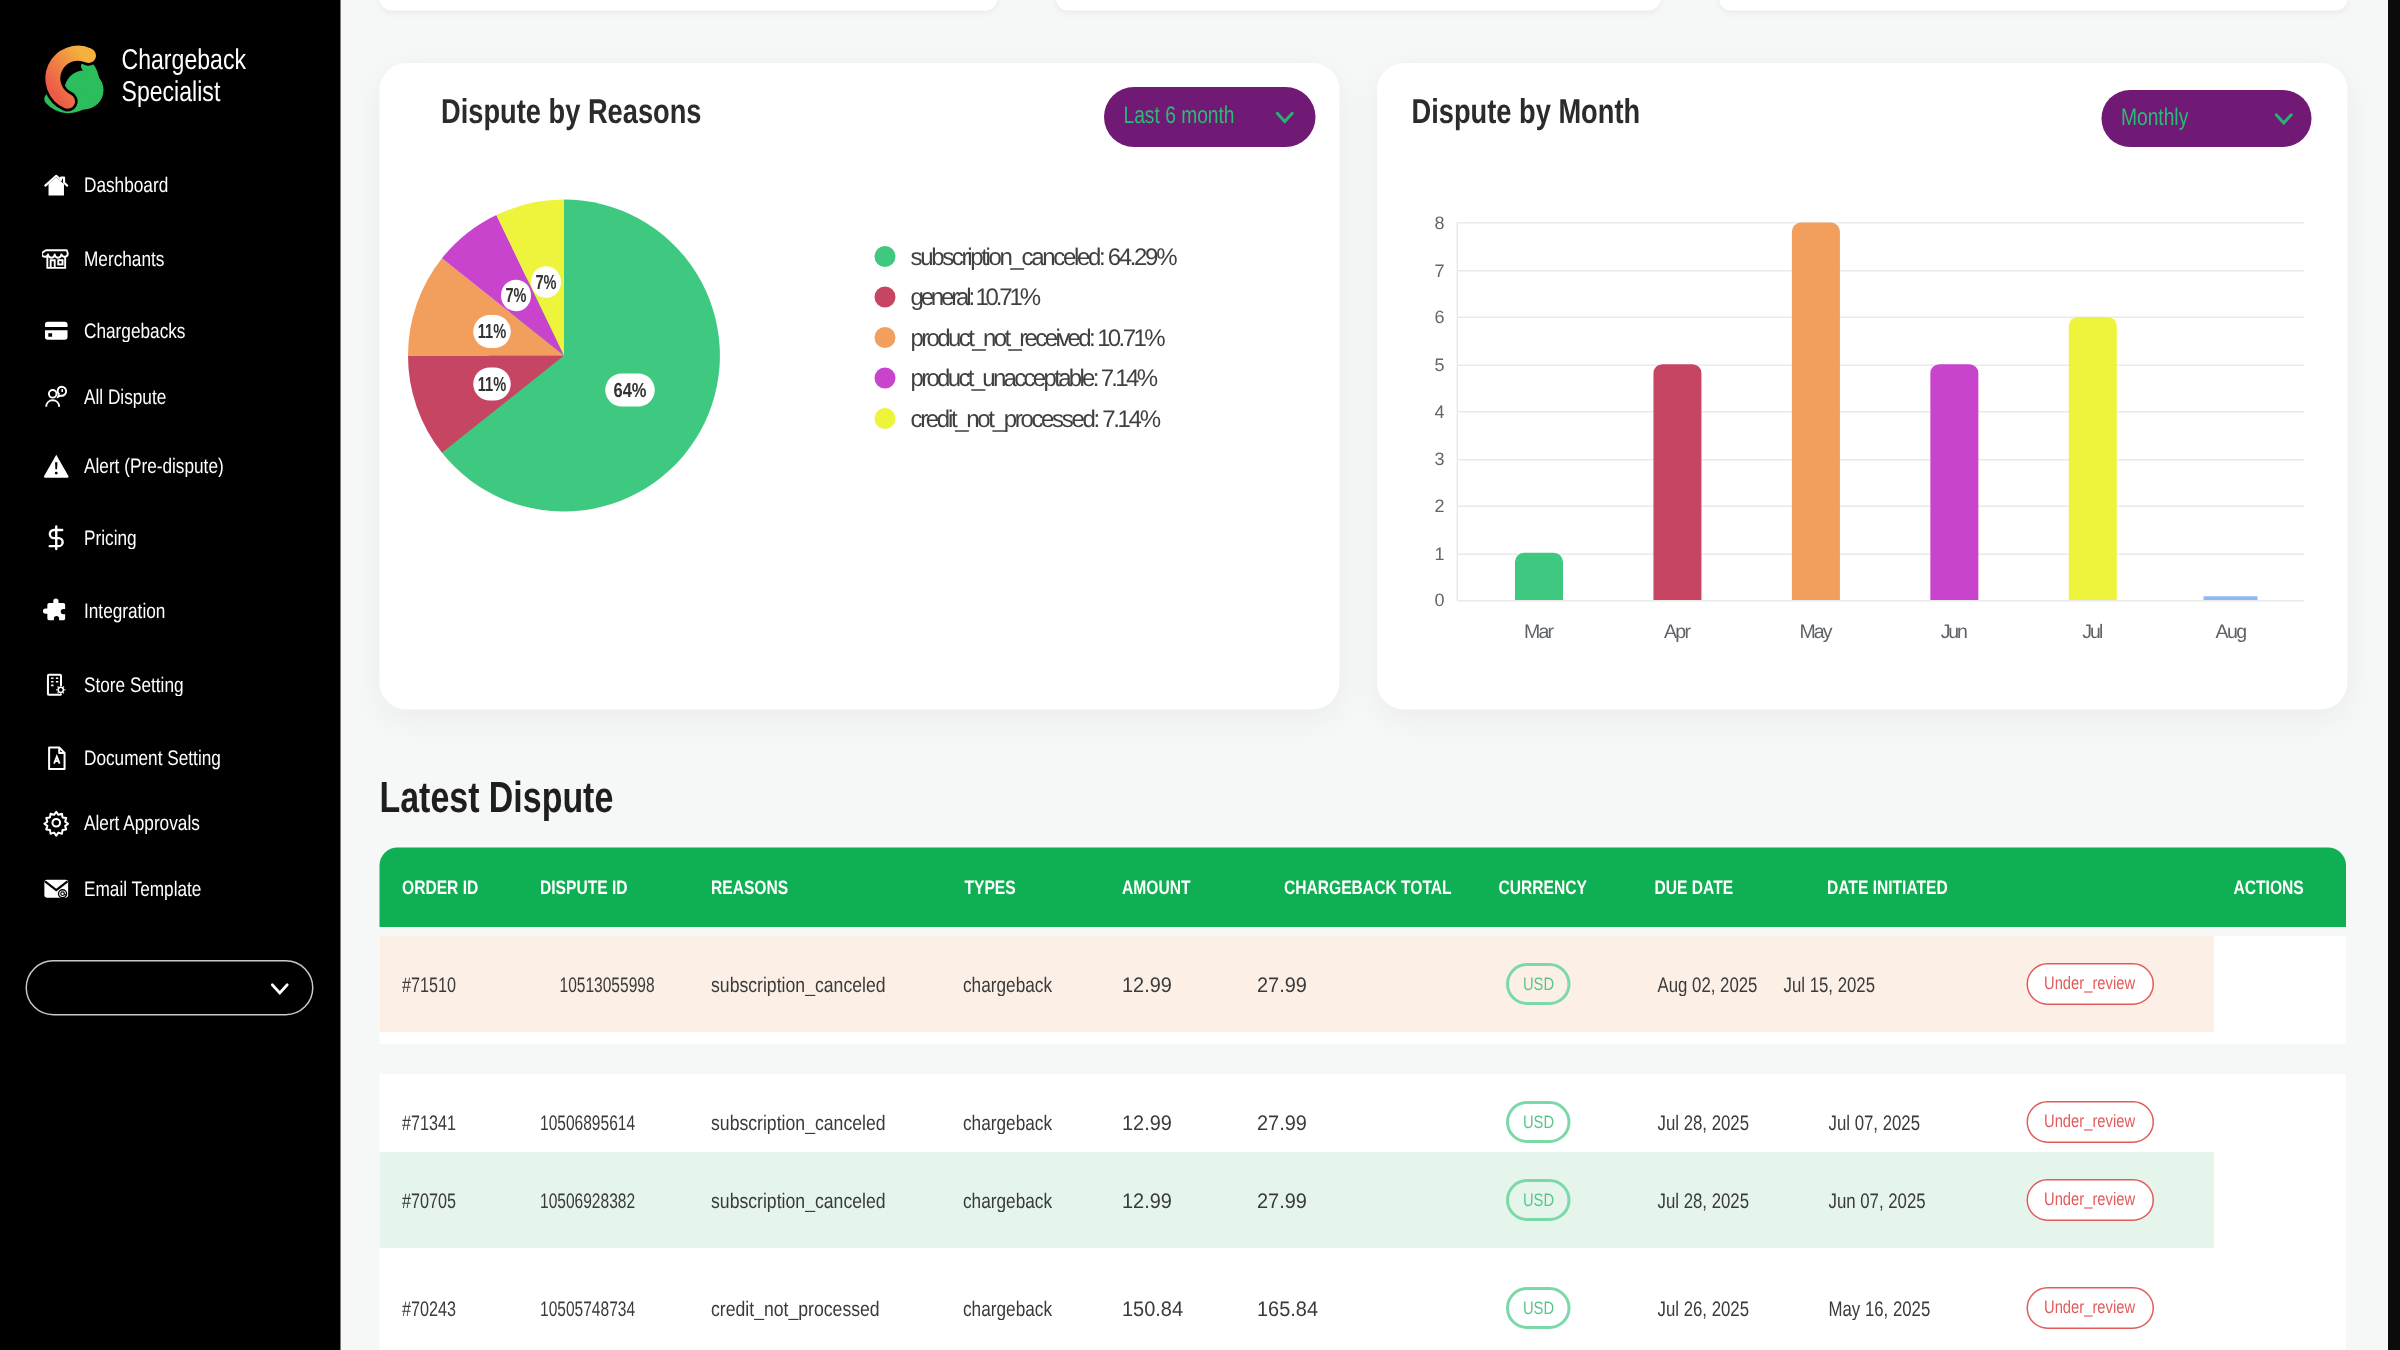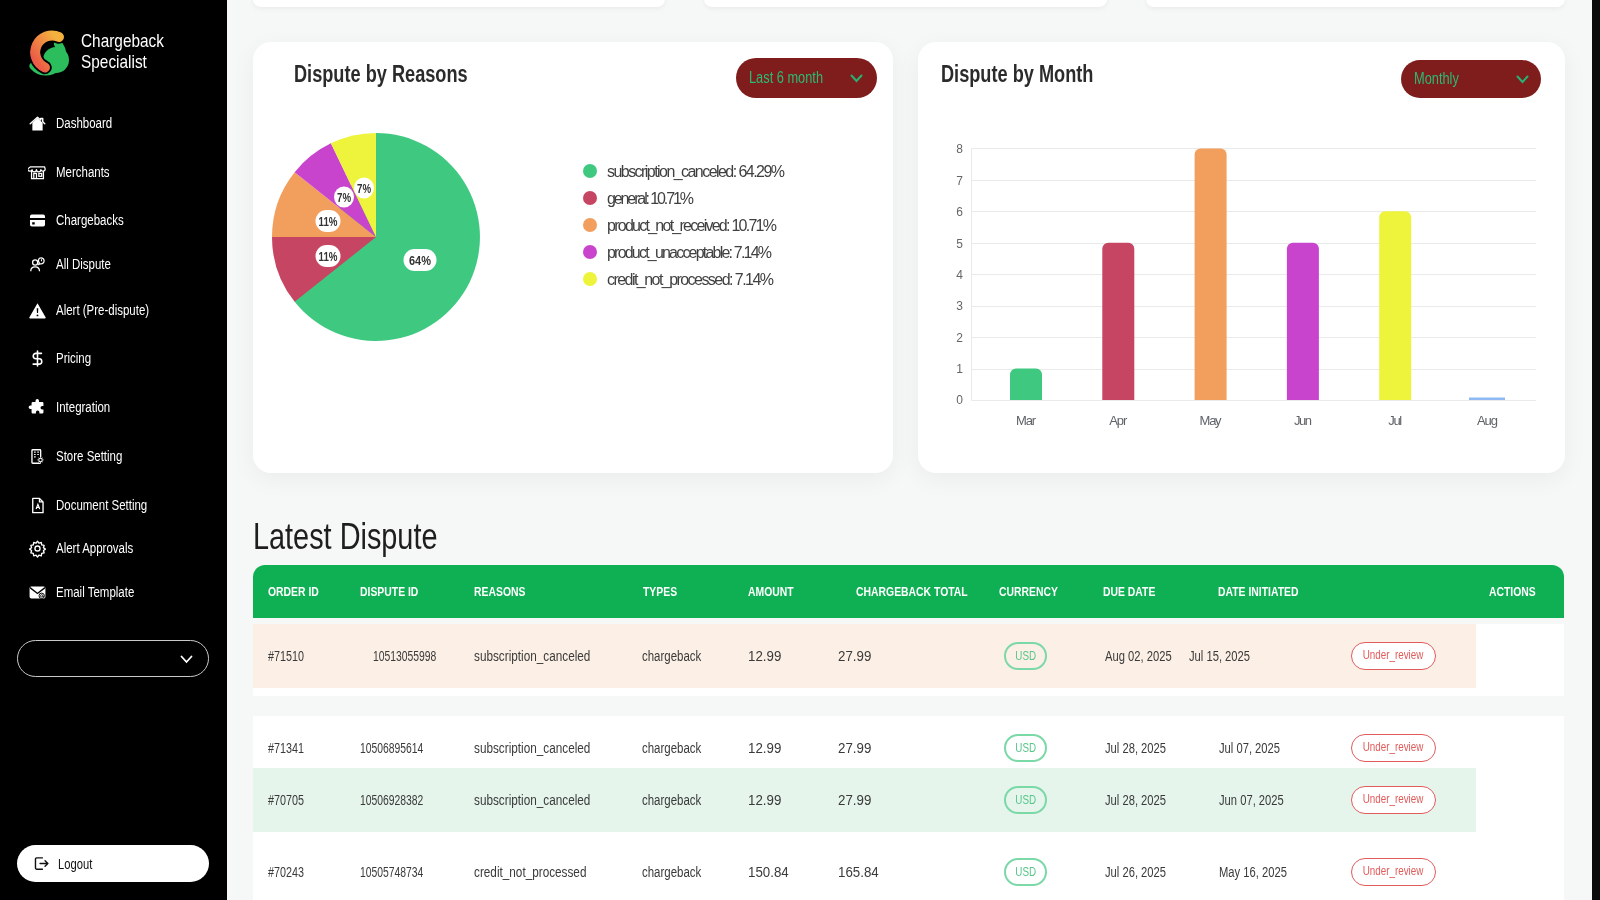--- a/index.html
+++ b/index.html
@@ -1,21 +1,21 @@
 <!DOCTYPE html>
 <html><head>
 <meta charset="utf-8">
 <style>
 *{margin:0;padding:0;box-sizing:border-box}
 html,body{width:1600px;height:900px;overflow:hidden;background:#f6f7f7;font-family:"Liberation Sans",sans-serif}
 .abs{position:absolute}
 .card{position:absolute;background:#fff;border-radius:18px;box-shadow:0 6px 24px rgba(0,0,0,.05)}
 .ctitle{position:absolute;font-size:23px;font-weight:700;color:#2b2b2b;white-space:nowrap}
 .ctitle span{display:inline-block;transform:scaleX(.79);transform-origin:0 0}
-.pill{position:absolute;background:#7f1d1d;border-radius:20px;color:#2abb74;font-size:16px;display:flex;align-items:center;white-space:nowrap}
+.pill{position:absolute;background:#701a75;border-radius:20px;color:#2abb74;font-size:16px;display:flex;align-items:center;white-space:nowrap}
 .pill b{font-weight:400;display:inline-block;transform:scaleX(.8);transform-origin:0 50%}
 .nav{position:absolute;left:28px;height:20px;display:flex;align-items:center;color:#fff;font-size:14px}
 .nav svg{width:19px;height:19px;flex:0 0 19px}
 .nav span{margin-left:9px;white-space:nowrap;display:inline-block;transform:scaleX(.82);transform-origin:0 50%}
 .hcell{position:absolute;top:0;height:53px;line-height:53px;color:#fff;font-size:13px;font-weight:700;white-space:nowrap}
 .hcell span{display:inline-block;transform:scaleX(.8);transform-origin:0 50%}
 .cell{position:absolute;top:0;height:64px;line-height:64px;color:#3a3a3a;font-size:14px;white-space:nowrap}
 .cell span{display:inline-block;transform:scaleX(.8);transform-origin:0 50%}
 .row{position:absolute;left:253px;width:1311px;height:72px;background:#fff}
 .rowbg{position:absolute;left:0;top:0;width:1223px;height:64px}
@@ -120,21 +120,21 @@
   <g font-family="&quot;Liberation Sans&quot;,sans-serif" font-size="13" fill="#5f6368" text-anchor="middle" lengthAdjust="spacingAndGlyphs">
     <text x="108" y="383" textLength="20">Mar</text>
       <text x="200.3" y="383" textLength="18">Apr</text>
       <text x="292.6" y="383" textLength="22">May</text>
     <text x="384.9" y="383" textLength="18">Jun</text>
       <text x="477.2" y="383" textLength="14">Jul</text>
       <text x="569.5" y="383" textLength="21">Aug</text>
   </g>
 </svg>
 
-<div class="abs" style="left:253px;top:516px;font-size:37px;font-weight:400;color:#1e1e1e;white-space:nowrap"><span style="display:inline-block;transform:scaleX(.78);transform-origin:0 0">Latest Dispute</span></div>
+<div class="abs" style="left:253px;top:516px;font-size:29px;font-weight:700;color:#1e1e1e;white-space:nowrap"><span style="display:inline-block;transform:scaleX(.78);transform-origin:0 0">Latest Dispute</span></div>
 
 <div class="abs" style="left:253px;top:565px;width:1311px;height:53px;background:#0fb053;border-radius:12px 12px 0 0">
   <div class="hcell" style="left:15px"><span>ORDER ID</span></div>
   <div class="hcell" style="left:107px"><span>DISPUTE ID</span></div>
   <div class="hcell" style="left:221px"><span>REASONS</span></div>
   <div class="hcell" style="left:390px"><span>TYPES</span></div>
   <div class="hcell" style="left:495px"><span>AMOUNT</span></div>
   <div class="hcell" style="left:603px"><span>CHARGEBACK TOTAL</span></div>
   <div class="hcell" style="left:746px"><span>CURRENCY</span></div>
   <div class="hcell" style="left:850px"><span>DUE DATE</span></div>
@@ -297,22 +297,15 @@
       </svg>
     <span>Email Template</span>
   </div>
 
   <div class="abs" style="left:17px;top:640px;width:192px;height:37px;border:1.5px solid #c9c9c9;border-radius:18.5px">
     <svg style="position:absolute;right:15px;top:14px" width="13" height="9" viewBox="0 0 13 9">
         <path d="M1.5 1.5 L6.5 7 L11.5 1.5" fill="none" stroke="#fff" stroke-width="1.8" stroke-linecap="round"></path>
       </svg>
   </div>
 
-  <div class="abs" style="left:17px;top:845px;width:192px;height:37px;background:#fff;border-radius:18.5px;display:flex;align-items:center">
-    <svg style="margin-left:16px" width="17" height="17" viewBox="0 0 24 24" fill="none" stroke="#111" stroke-width="2">
-        <path d="M14 4 H5 a1.5 1.5 0 0 0-1.5 1.5 v13 A1.5 1.5 0 0 0 5 20 h9"></path>
-        <path d="M10 12 h10.5 M17 8 l4 4 -4 4" stroke-linecap="round" stroke-linejoin="round"></path>
-      </svg>
-    <span style="margin-left:8px;color:#111;font-size:14px;display:inline-block;transform:scaleX(.8);transform-origin:0 50%">Logout</span>
-  </div>
 </div>
 
 <div class="abs" style="left:1592px;top:0;width:8px;height:900px;background:#0b0b0b"></div>
 
 </body></html>

